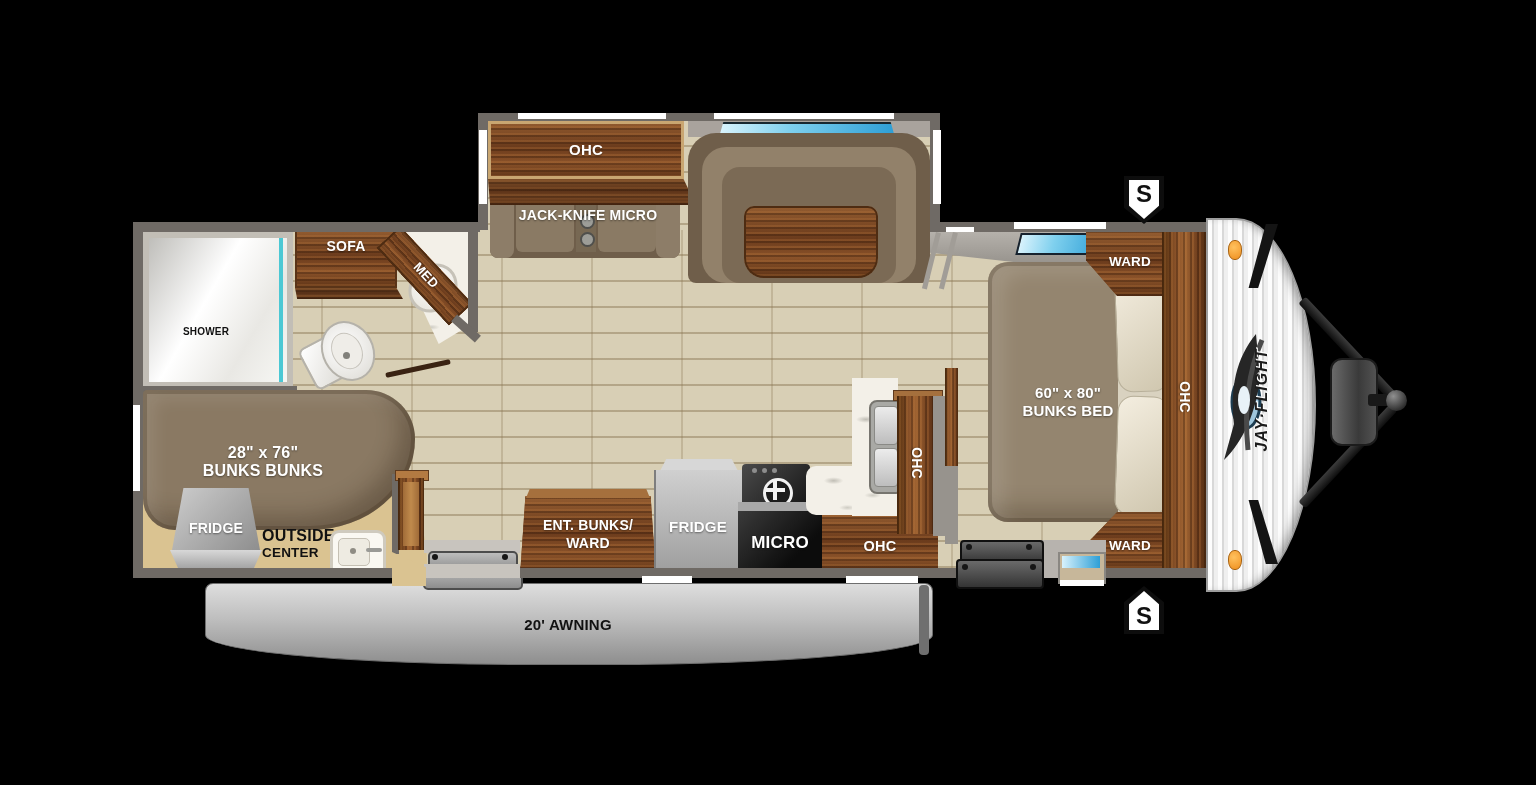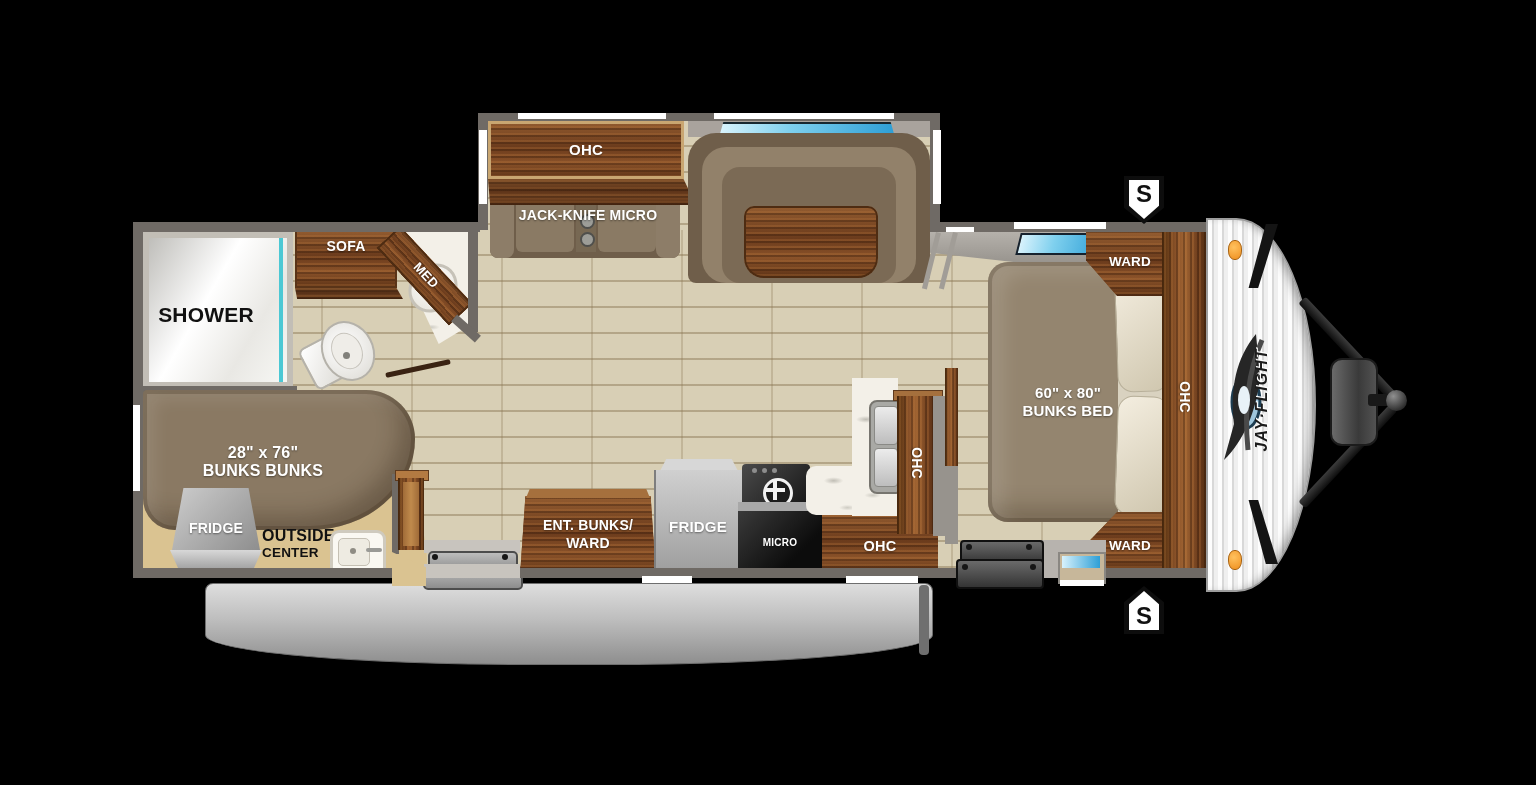--- a/index.html
+++ b/index.html
@@ -31,20 +31,21 @@
 </style>
 </head>
 <body>
 
 <div id="canvas">
 
   <div class="abs" style="left:205px;top:583px;width:726px;height:80px;
               background:linear-gradient(180deg,#dedede,#bdbdbd 45%,#8e8e8e);
               border-radius:8px 8px 45% 45% / 8px 8px 30px 30px;border:1px solid #6e6e6e;"></div>
   <div class="abs" style="left:919px;top:585px;width:10px;height:70px;background:#6f6f6f;border-radius:4px;"></div>
+  <div class="lbl lbl-dark" style="left:205px;top:614px;width:726px;height:20px;font-size:15px;">20' AWNING</div>
 
   <div class="floor" style="left:486px;top:121px;width:446px;height:111px;"></div>
   <div class="wall" style="left:478px;top:113px;width:462px;height:8px;"></div>
   <div class="wall" style="left:478px;top:113px;width:10px;height:117px;"></div>
   <div class="wall" style="left:930px;top:113px;width:10px;height:117px;"></div>
   <div class="abs" style="left:518px;top:113px;width:148px;height:6px;background:#fff;"></div>
   <div class="abs" style="left:714px;top:113px;width:180px;height:6px;background:#fff;"></div>
   <div class="abs" style="left:479px;top:130px;width:8px;height:74px;background:#fff;"></div>
   <div class="abs" style="left:933px;top:130px;width:8px;height:74px;background:#fff;"></div>
 
@@ -71,21 +72,21 @@
 
   <div class="abs" style="left:688px;top:133px;width:242px;height:150px;background:#6f5e4a;border-radius:28px 28px 8px 8px;"></div>
   <div class="abs" style="left:702px;top:147px;width:214px;height:136px;background:#92816a;border-radius:24px;"></div>
   <div class="abs" style="left:722px;top:167px;width:174px;height:116px;background:#7b6a55;border-radius:18px;"></div>
   <div class="wood-h abs" style="left:744px;top:206px;width:134px;height:72px;border-radius:10px 10px 20px 20px;box-shadow:inset 0 0 0 2px #4e2c12;"></div>
 
   <div class="abs" style="left:143px;top:232px;width:150px;height:156px;background:#c2beb6;"></div>
   <div class="abs" style="left:149px;top:238px;width:138px;height:144px;
               background:linear-gradient(120deg,#bfbeba,#ffffff 42%,#e9e8e4 72%,#f7f7f4);"></div>
   <div class="abs" style="left:279px;top:238px;width:4px;height:144px;background:#4cc8d4;"></div>
-  <div class="lbl lbl-dark" style="left:149px;top:305px;width:114px;height:18px;font-size:21px;">SHOWER</div>
+  <div class="lbl lbl-dark" style="left:149px;top:323px;width:114px;height:18px;font-size:10px;">SHOWER</div>
   <div class="wall" style="left:133px;top:386px;width:164px;height:9px;"></div>
 
   <div class="wood-h abs" style="left:295px;top:230px;width:102px;height:58px;box-shadow:inset 0 0 0 2px #55globalThis;box-shadow:inset 0 0 0 2px #5a3418;"></div>
   <div class="wood-h abs" style="left:295px;top:288px;width:108px;height:11px;clip-path:polygon(0 0,94% 0,100% 100%,2% 100%);filter:brightness(.8);"></div>
   <div class="lbl" style="left:295px;top:238px;width:102px;height:16px;font-size:14px;">SOFA</div>
 
   <div class="marble abs" style="left:398px;top:232px;width:74px;height:112px;clip-path:polygon(0 0,100% 0,100% 82%,55% 100%,0 22%);"></div>
   <div class="abs" style="left:407px;top:247px;width:66px;height:5px;background:#4cc8d4;transform:rotate(47deg);transform-origin:left top;"></div>
   <div class="abs" style="left:410px;top:262px;width:40px;height:46px;border-radius:50%;transform:rotate(45deg);
               background:radial-gradient(circle at 40% 40%,#ffffff,#e4e1d8);border:3px solid #c6c2b8;"></div>
@@ -146,21 +147,21 @@
   <div class="abs" style="left:742px;top:464px;width:68px;height:46px;background:linear-gradient(135deg,#4a4a4a,#141414);border-radius:4px;"></div>
   <div class="abs" style="left:752px;top:468px;width:5px;height:5px;border-radius:50%;background:#8d8d8d;"></div>
   <div class="abs" style="left:762px;top:468px;width:5px;height:5px;border-radius:50%;background:#8d8d8d;"></div>
   <div class="abs" style="left:772px;top:468px;width:5px;height:5px;border-radius:50%;background:#8d8d8d;"></div>
   <div class="abs" style="left:763px;top:478px;width:24px;height:24px;border-radius:50%;border:3px solid #f2f2f2;background:#1c1c1c;"></div>
   <div class="abs" style="left:773px;top:480px;width:4px;height:20px;background:#f2f2f2;"></div>
   <div class="abs" style="left:765px;top:488px;width:20px;height:4px;background:#f2f2f2;"></div>
 
   <div class="abs" style="left:738px;top:502px;width:84px;height:9px;background:#a8a8a8;"></div>
   <div class="abs" style="left:738px;top:511px;width:84px;height:64px;background:linear-gradient(135deg,#3a3a3a,#0c0c0c 70%);"></div>
-  <div class="lbl" style="left:738px;top:534px;width:84px;height:17px;font-size:10px;">MICRO</div>
+  <div class="lbl" style="left:738px;top:534px;width:84px;height:17px;font-size:17px;">MICRO</div>
 
   <div class="wood-h abs" style="left:822px;top:513px;width:116px;height:62px;"></div>
   <div class="lbl" style="left:822px;top:538px;width:116px;height:17px;font-size:14.5px;">OHC</div>
 
   <div class="marble abs" style="left:806px;top:466px;width:92px;height:49px;border-radius:10px 0 0 10px;"></div>
   <div class="marble abs" style="left:852px;top:378px;width:46px;height:138px;"></div>
   <div class="abs" style="left:869px;top:400px;width:31px;height:90px;background:#a9a9a5;border:2px solid #77756f;border-radius:8px;"></div>
   <div class="abs" style="left:874px;top:406px;width:22px;height:37px;background:linear-gradient(180deg,#ececec,#bdbdbd);border:1px solid #8a8a86;border-radius:4px;"></div>
   <div class="abs" style="left:874px;top:448px;width:22px;height:37px;background:linear-gradient(180deg,#ececec,#bdbdbd);border:1px solid #8a8a86;border-radius:4px;"></div>
   <div class="abs" style="left:893px;top:390px;width:48px;height:9px;background:#a5703d;border:1px solid #5e3a1e;"></div>

